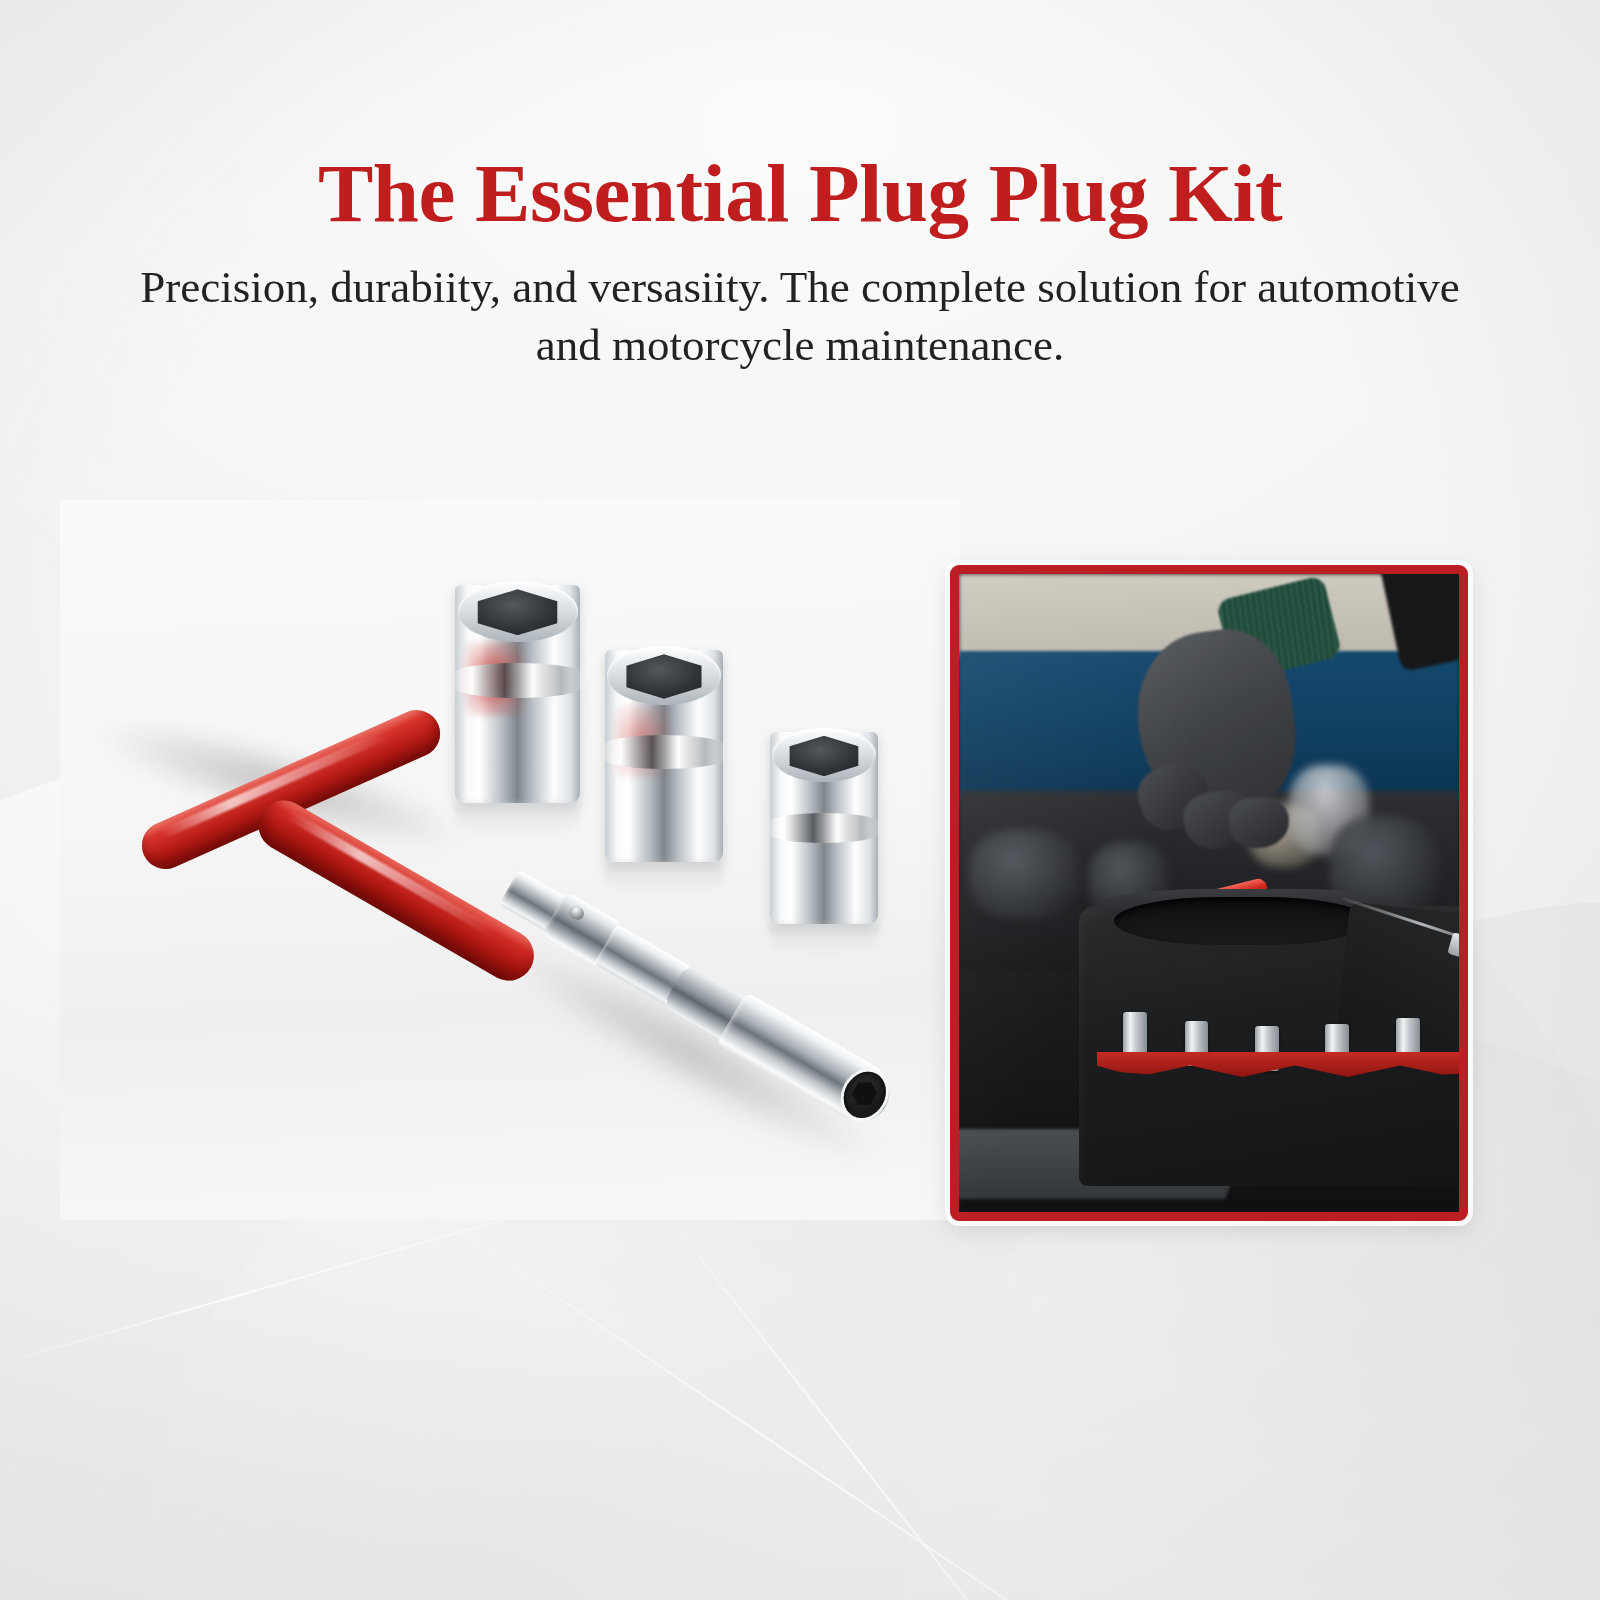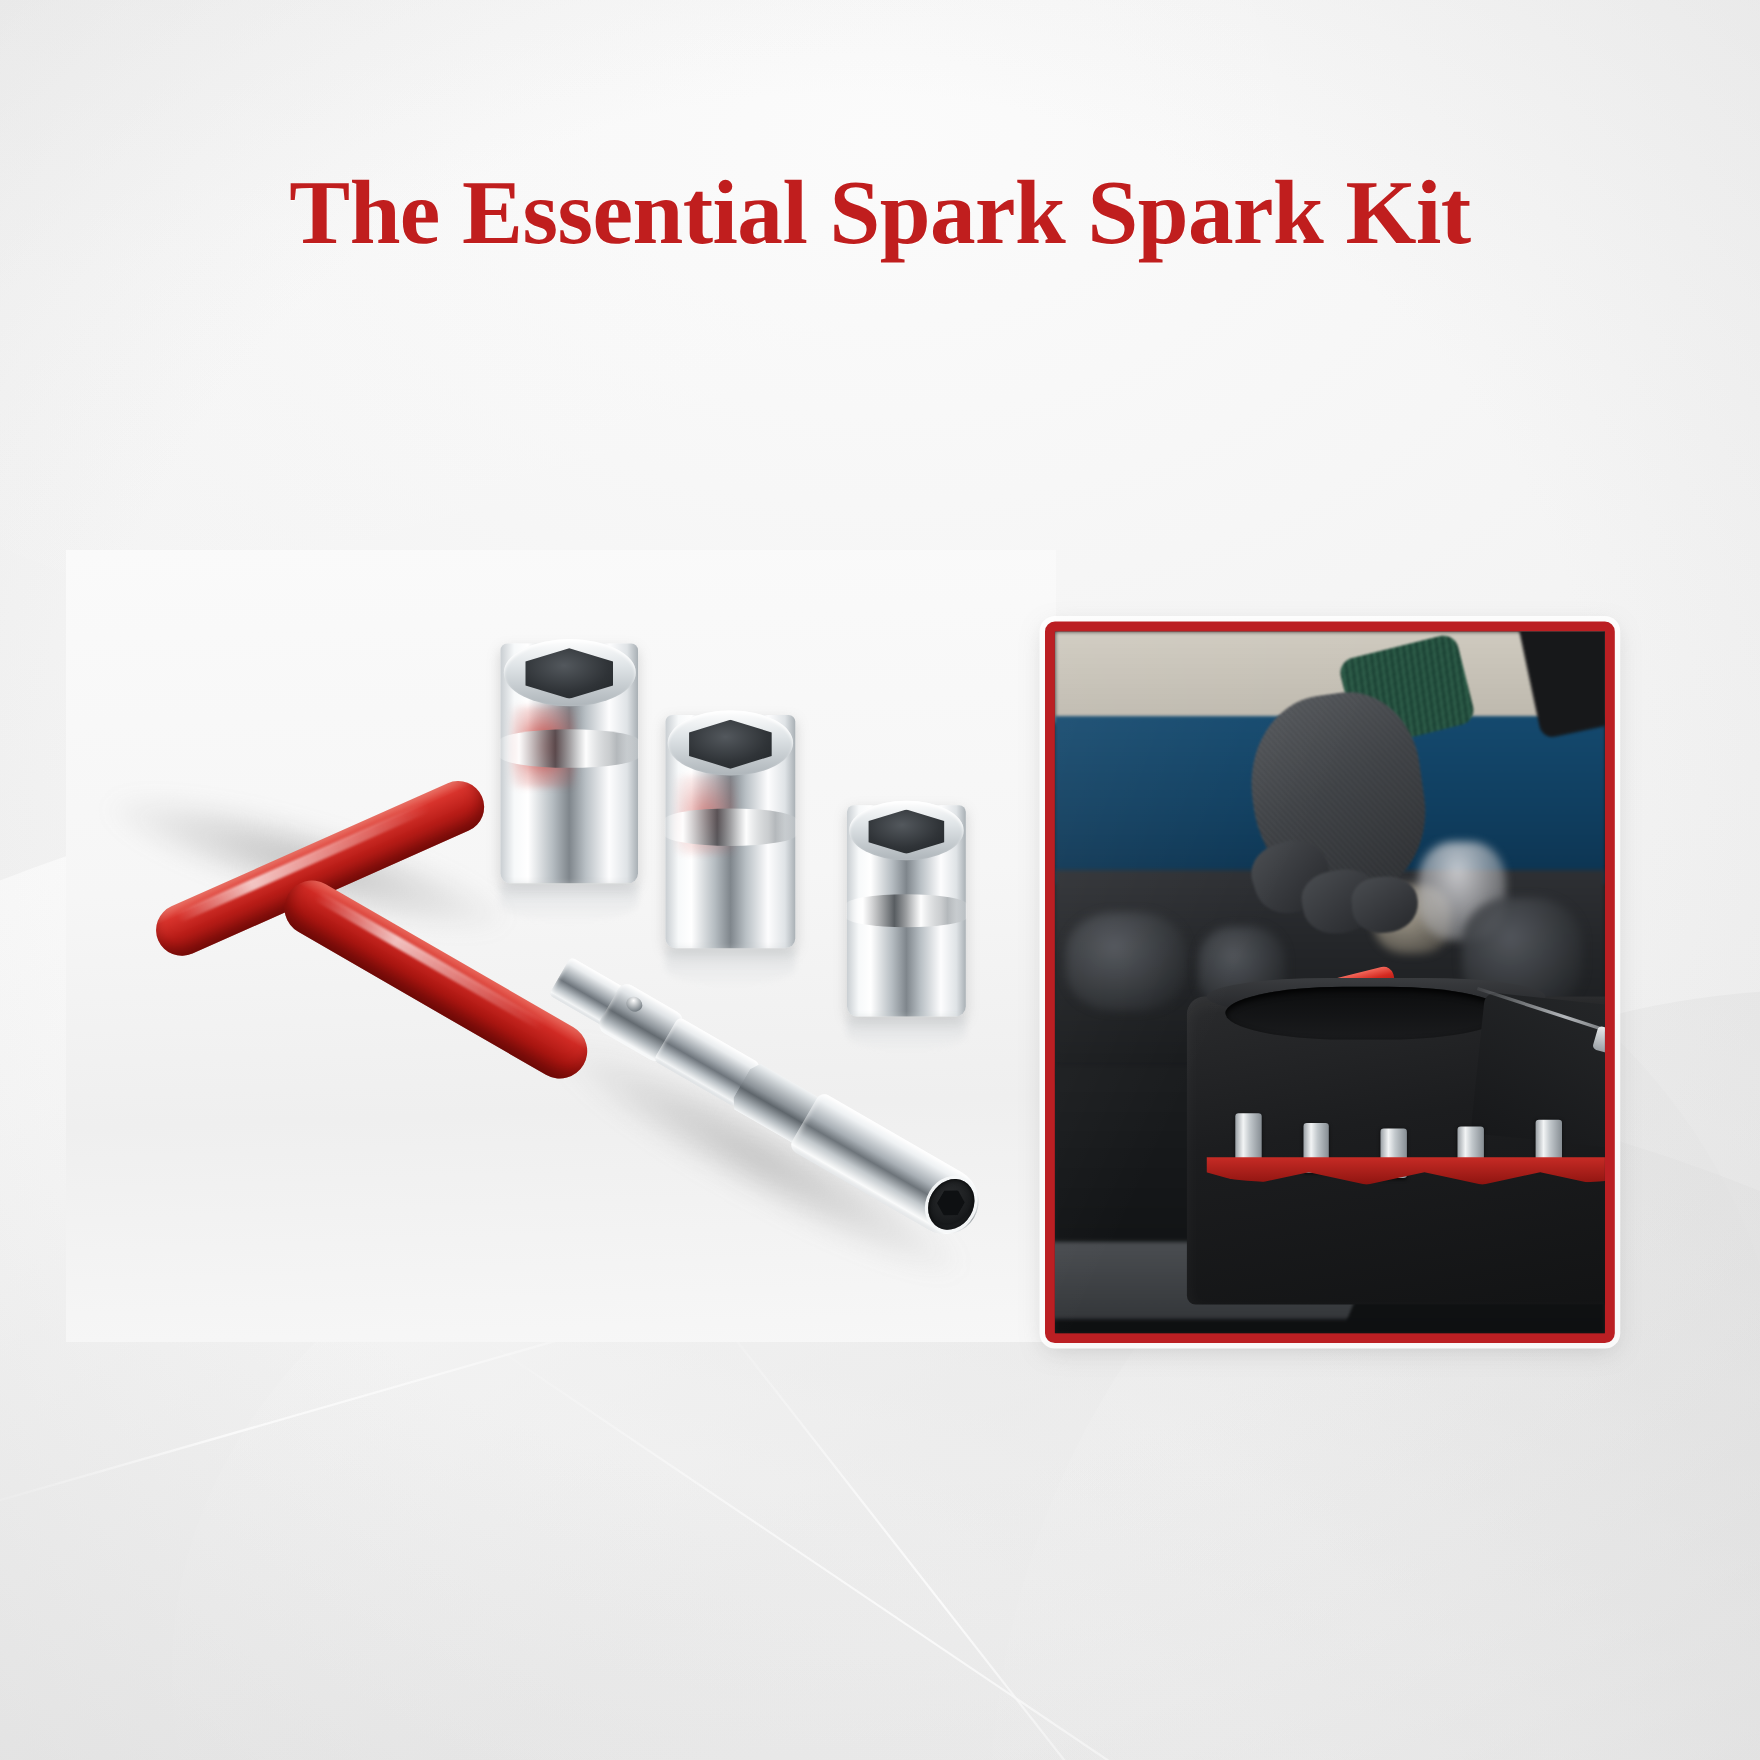--- a/index.html
+++ b/index.html
@@ -508,21 +508,22 @@
   <div class="swoosh sw-3"></div>
   <div class="swoosh sw-1"></div>
   <div class="swoosh sw-2"></div>
   <div class="swoosh sw-4"></div>
   <div class="sw-line sl-1"></div>
   <div class="sw-line sl-2"></div>
   <div class="sw-line sl-3"></div>
   <div class="vignette"></div>
 
   <div class="head-block">
-    <h1 class="title">The Essential Spark Spark Kit</h1>
+    <h1 class="title">The Essential Plug Plug Kit</h1>
+    <p class="subtitle">Precision, durabiity, and versasiity. The complete solution for automotive and motorcycle maintenance.</p>
   </div>
 
   <div class="product-stage">
     <div class="table-surface"></div>
 
     <div class="handle-shadow"></div>
     <div class="shaft-shadow"></div>
 
     <div class="t-handle">
       <div class="bar-top"></div>

